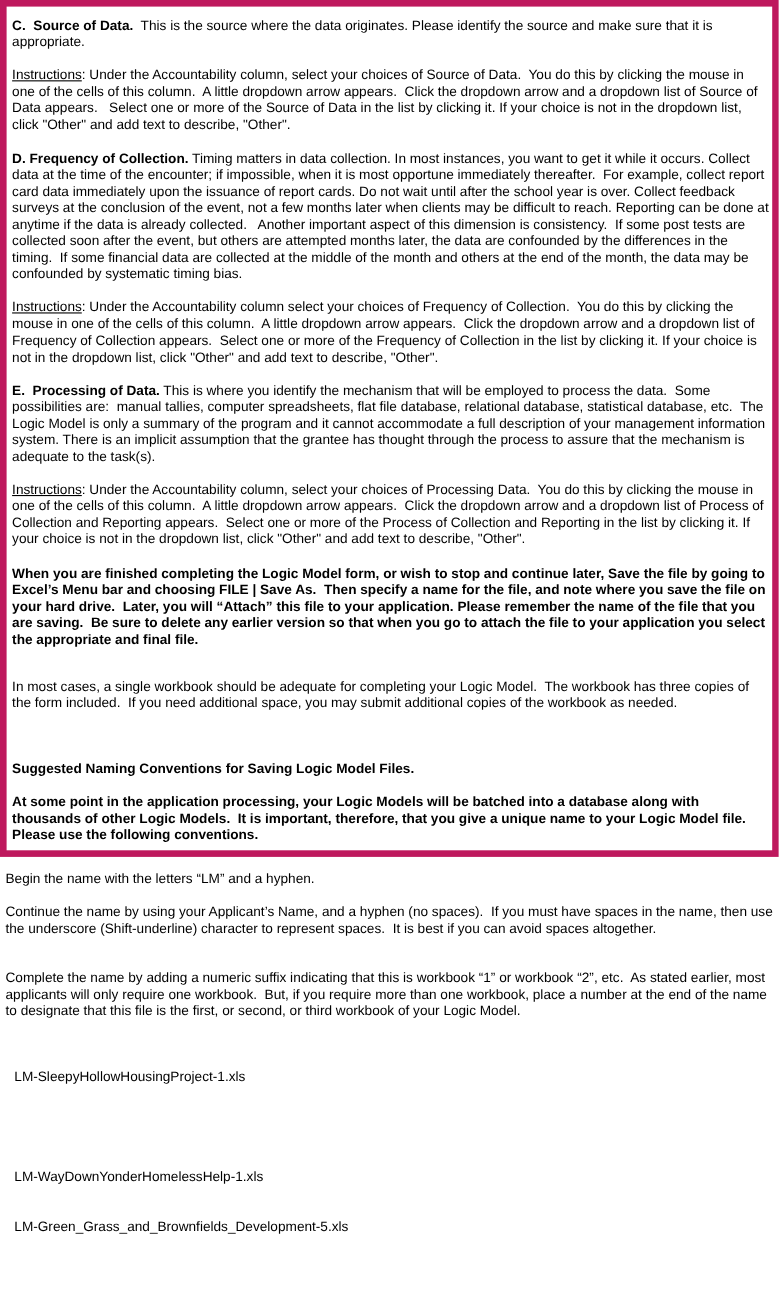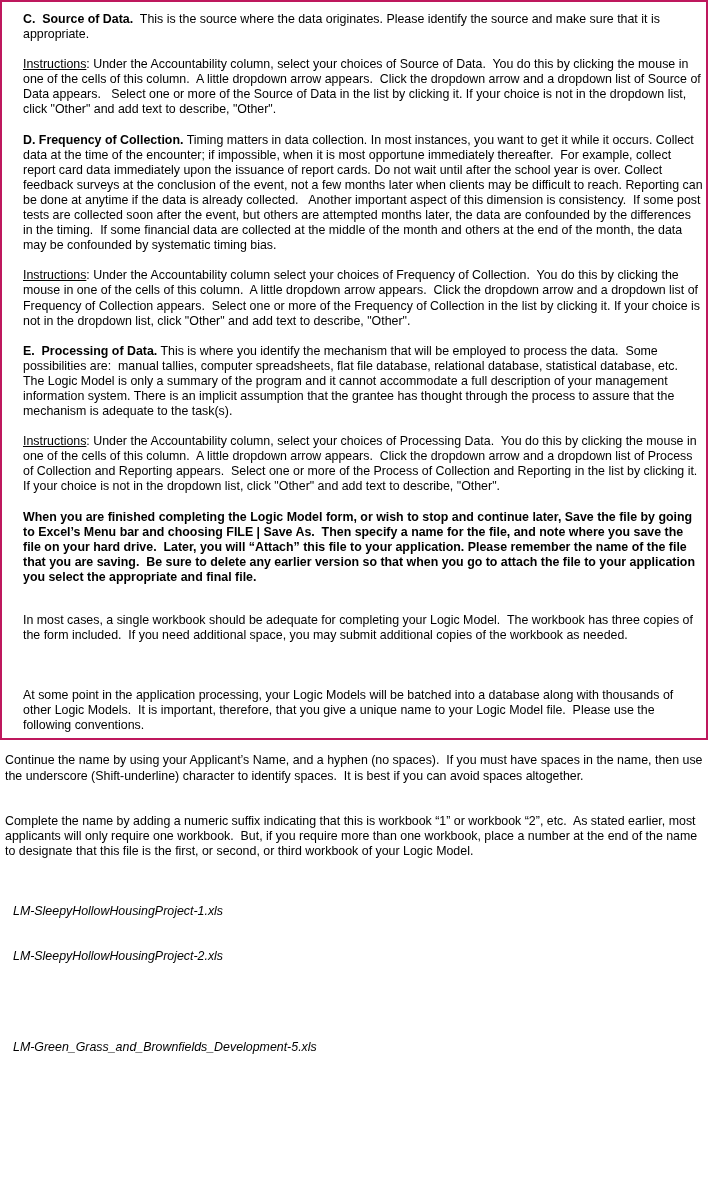--- a/index.html
+++ b/index.html
@@ -14,41 +14,41 @@
   }
   .page {
     width: 708px;
     font-family: "Liberation Sans", sans-serif;
     font-size: 12.4px;
     line-height: 15.1px;
     color: #000000;
     -webkit-font-smoothing: antialiased;
   }
   .box {
-    border: 2px solid #be185d;
-    padding: 10px 3px 5px 21px;
+    border: 6px solid #be185d;
+    padding: 10px 3px 5px 5px;
     box-sizing: border-box;
   }
   .after-box {
     padding: 13px 3px 0 5px;
   }
   p {
     margin: 0 0 15px 0;
     white-space: pre-wrap;
   }
   .b  { font-weight: bold; }
   .u  { text-decoration: underline; }
-  .mb0 { margin-bottom: 0; }
+  .mb0 { margin-bottom: 0; font-weight: bold; }
   .mb2 { margin-bottom: 30px; }   
   .mb3 { margin-bottom: 45px; margin-top: 28px; }   
   .files {
     margin: 0 0 15px 8px;
     white-space: pre-wrap;
   }
-  .files div { margin: 0; font-style: italic; }
+  .files div { margin: 0; }
 </style>
 </head>
 <body>
 
 <div class="page">
 
   <div class="box">
 
     <p><span class="b">C.  Source of Data.</span><span>  This is the source where the data originates. Please identify the source and make sure that it is appropriate.</span></p>
 
@@ -59,37 +59,39 @@
     <p><span class="u">Instructions</span><span>: Under the Accountability column select your choices of Frequency of Collection.  You do this by clicking the mouse in one of the cells of this column.  A little dropdown arrow appears.  Click the dropdown arrow and a dropdown list of Frequency of Collection appears.  Select one or more of the Frequency of Collection in the list by clicking it. If your choice is not in the dropdown list, click "Other" and add text to describe, "Other".</span></p>
 
     <p><span class="b">E.  Processing of Data.</span><span> This is where you identify the mechanism that will be employed to process the data.  Some possibilities are:  manual tallies, computer spreadsheets, flat file database, relational database, statistical database, etc.  The Logic Model is only a summary of the program and it cannot accommodate a full description of your management information system. There is an implicit assumption that the grantee has thought through the process to assure that the mechanism is adequate to the task(s).</span></p>
 
     <p><span class="u">Instructions</span><span>: Under the Accountability column, select your choices of Processing Data.  You do this by clicking the mouse in one of the cells of this column.  A little dropdown arrow appears.  Click the dropdown arrow and a dropdown list of Process of Collection and Reporting appears.  Select one or more of the Process of Collection and Reporting in the list by clicking it. If your choice is not in the dropdown list, click "Other" and add text to describe, "Other".</span></p>
 
     <p class="b">When you are finished completing the Logic Model form, or wish to stop and continue later, Save the file by going to Excel’s Menu bar and choosing FILE | Save As.  Then specify a name for the file, and note where you save the file on your hard drive.  Later, you will “Attach” this file to your application. Please remember the name of the file that you are saving.  Be sure to delete any earlier version so that when you go to attach the file to your application you select the appropriate and final file.</p>
 
     <p class="mb3">In most cases, a single workbook should be adequate for completing your Logic Model.  The workbook has three copies of the form included.  If you need additional space, you may submit additional copies of the workbook as needed.</p>
 
+    <p class="b">Suggested Naming Conventions for Saving Logic Model Files.</p>
 
     <p class="mb0">At some point in the application processing, your Logic Models will be batched into a database along with thousands of other Logic Models.  It is important, therefore, that you give a unique name to your Logic Model file.  Please use the following conventions.</p>
 
   </div>
 
   <div class="after-box">
 
+    <p>Begin the name with the letters “LM” and a hyphen.</p>
 
-    <p class="mb2">Continue the name by using your Applicant’s Name, and a hyphen (no spaces).  If you must have spaces in the name, then use the underscore (Shift-underline) character to identify spaces.  It is best if you can avoid spaces altogether.</p>
+    <p class="mb2">Continue the name by using your Applicant’s Name, and a hyphen (no spaces).  If you must have spaces in the name, then use the underscore (Shift-underline) character to represent spaces.  It is best if you can avoid spaces altogether.</p>
 
     <p>Complete the name by adding a numeric suffix indicating that this is workbook “1” or workbook “2”, etc.  As stated earlier, most applicants will only require one workbook.  But, if you require more than one workbook, place a number at the end of the name to designate that this file is the first, or second, or third workbook of your Logic Model.</p>
 
 
     <div class="files">
       <div>LM-SleepyHollowHousingProject-1.xls</div>
-      <div>LM-SleepyHollowHousingProject-2.xls</div>
     </div>
 
     <div class="files">
+      <div>LM-WayDownYonderHomelessHelp-1.xls</div>
       <div>LM-Green_Grass_and_Brownfields_Development-5.xls</div>
     </div>
 
   </div>
 
 </div>
 
 </body></html>

